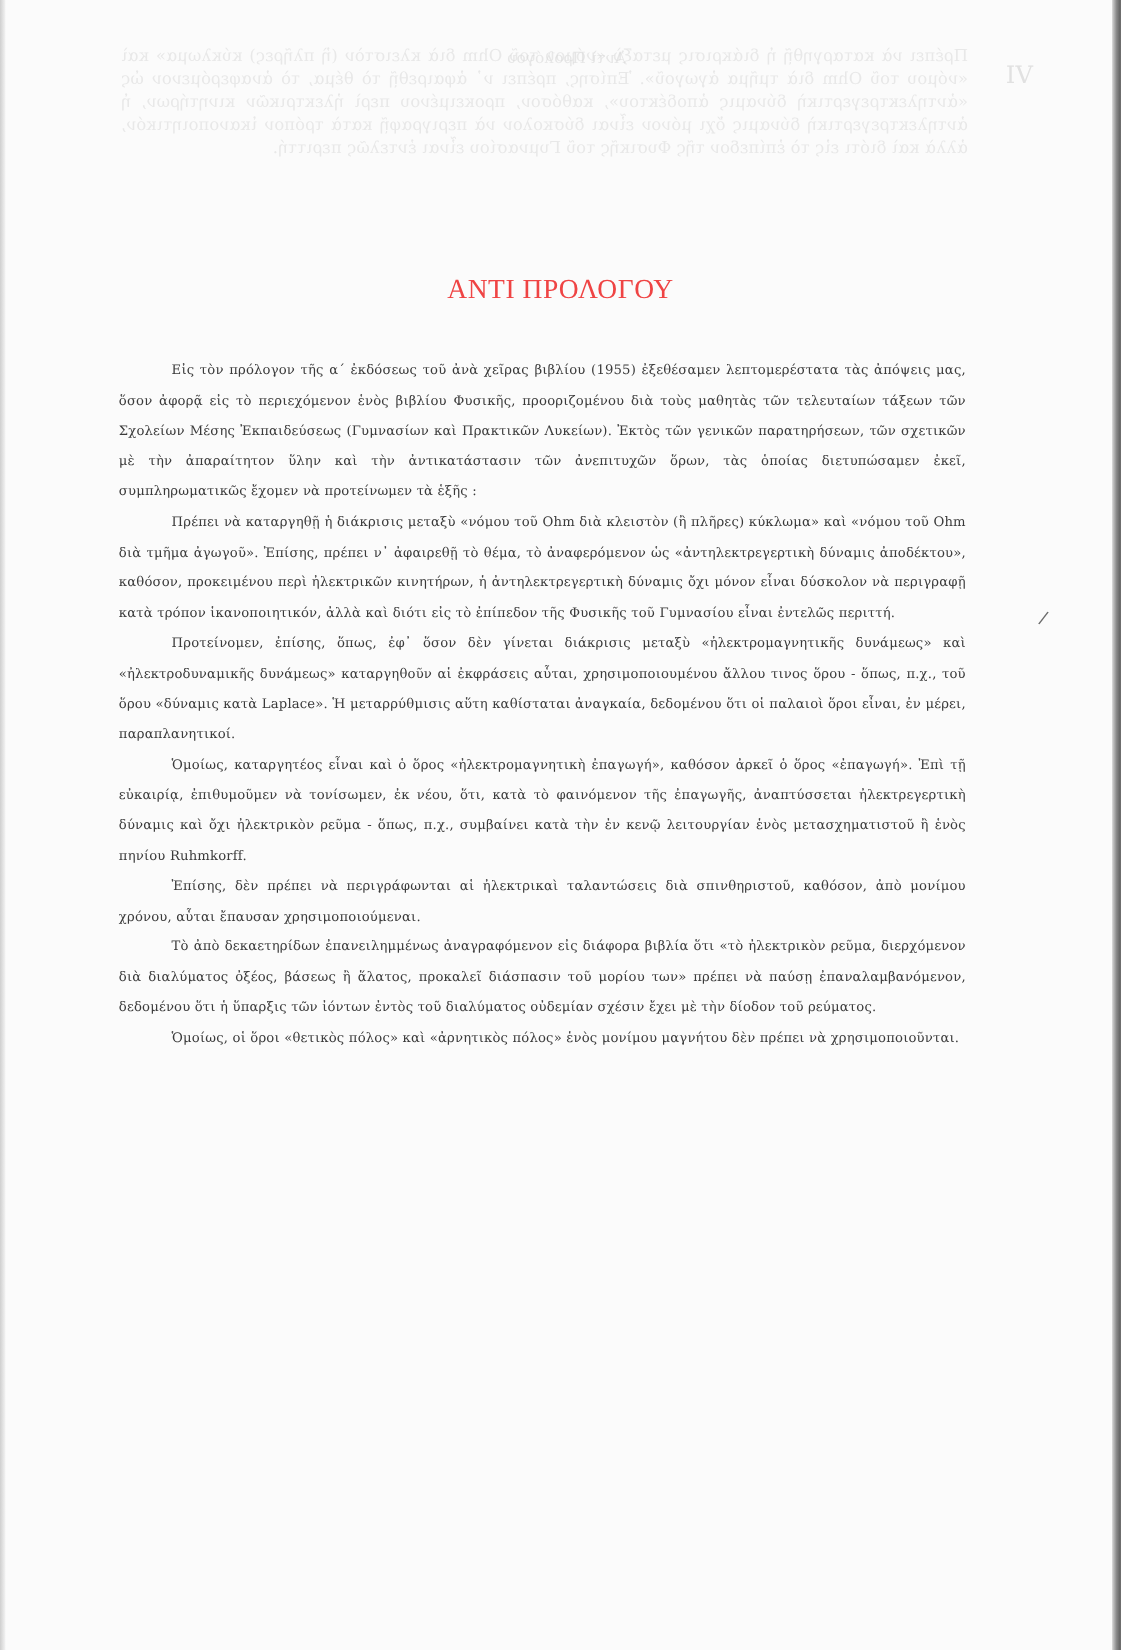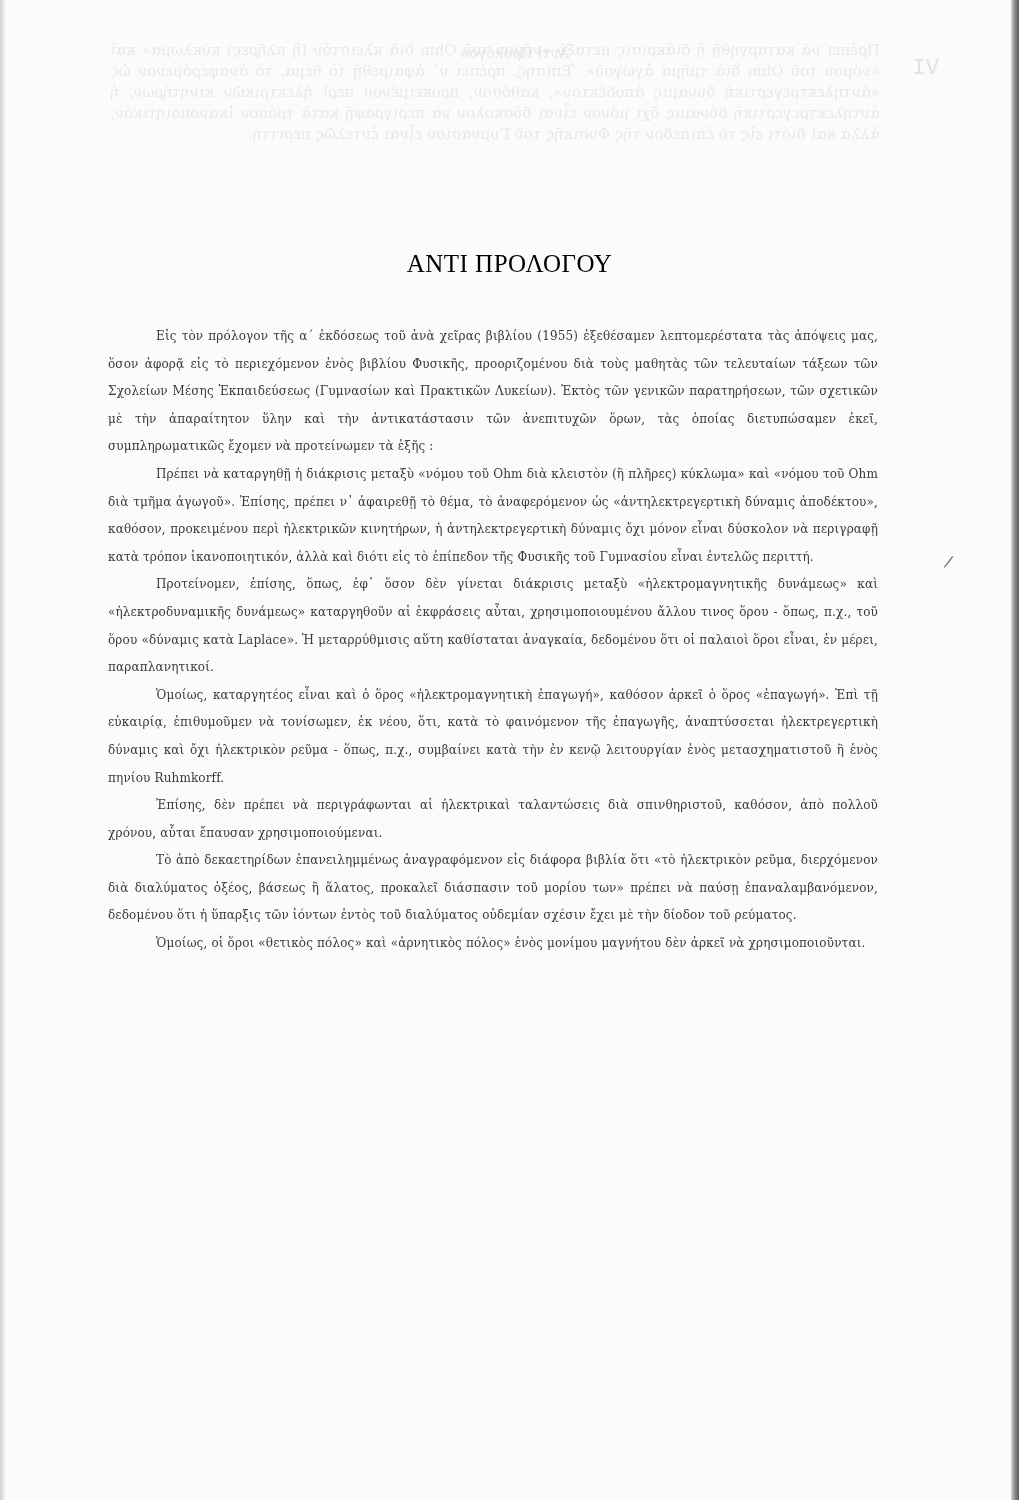--- a/index.html
+++ b/index.html
@@ -23,26 +23,26 @@
     font-size: 15px; line-height: 21px; text-align: justify;
     filter: blur(0.6px);
   }
   .bleed-head {
     position: absolute; left: 425px; top: 44px; width: 180px;
     font-size: 14px; line-height: 18px; color: #d6d6d6; text-align: center;
     transform: scaleX(-1); opacity: 0.55; filter: blur(0.5px);
   }
   .bleed-page {
     position: absolute; right: 80px; top: 56px; color: #d0d0d0;
-    font-size: 22px; opacity: 0.6; filter: blur(0.5px); font-family: Liberation Mono, monospace;
+    font-size: 22px; opacity: 0.6; filter: blur(0.5px);
   }
   .title {
     position: absolute; top: 250px; left: 0; width: 1019px; text-align: center;
     font-family: "Liberation Serif", "DejaVu Serif", serif;
-    font-size: 25px; letter-spacing: 0.5px; color: #000000;
+    font-size: 25px; letter-spacing: 0.5px; color: #ef4444;
   }
   .body-text {
     position: absolute; top: 323px; left: 108px; width: 770px;
     font-family: "DejaVu Serif", "Liberation Serif", serif;
     font-size: 12px; line-height: 27.6px; letter-spacing: 0.15px;
     color: #3a3a3a; text-align: justify;
   }
   .para { margin: 0; text-indent: 48px; hyphens: manual; }
   .mark {
     position: absolute; color: #6a6a6a; font-size: 16px;
@@ -60,18 +60,18 @@
   <span>Πρέπει νὰ καταργηθῇ ἡ διάκρισις μεταξὺ «νόμου τοῦ Ohm διὰ κλειστὸν (ἢ πλῆρες) κύκλωμα» καὶ «νόμου τοῦ Ohm διὰ τμῆμα ἀγωγοῦ». Ἐπίσης, πρέπει ν᾽ ἀφαιρεθῇ τὸ θέμα, τὸ ἀναφερόμενον ὡς «ἀντηλεκτρεγερτικὴ δύναμις ἀποδέκτου», καθόσον, προκειμένου περὶ ἠλεκτρικῶν κινητήρων, ἡ ἀντηλεκτρεγερτικὴ δύναμις ὄχι μόνον εἶναι δύσκολον νὰ περιγραφῇ κατὰ τρόπον ἱκανοποιητικόν, ἀλλὰ καὶ διότι εἰς τὸ ἐπίπεδον τῆς Φυσικῆς τοῦ Γυμνασίου εἶναι ἐντελῶς περιττή.</span>
 </div>
 
 <div class="title">ΑΝΤΙ ΠΡΟΛΟΓΟΥ</div>
 
 <div class="body-text">
   <p class="para">Εἰς τὸν πρόλογον τῆς α΄ ἐκδόσεως τοῦ ἀνὰ χεῖρας βιβλίου (1955) ἐξεθέσαμεν λεπτομερέστατα τὰς ἀπόψεις μας, ὅσον ἀφορᾷ εἰς τὸ περιεχόμενον ἑνὸς βιβλίου Φυσικῆς, προοριζομένου διὰ τοὺς μαθητὰς τῶν τελευταίων τάξεων τῶν Σχολείων Μέσης Ἐκπαιδεύσεως (Γυμνασίων καὶ Πρακτικῶν Λυκείων). Ἐκτὸς τῶν γενικῶν παρατηρήσεων, τῶν σχετικῶν μὲ τὴν ἀπαραίτητον ὕλην καὶ τὴν ἀντικατάστασιν τῶν ἀνεπιτυχῶν ὅρων, τὰς ὁποίας διετυπώσαμεν ἐκεῖ, συμπληρωματικῶς ἔχομεν νὰ προτείνωμεν τὰ ἑξῆς :</p>
   <p class="para">Πρέπει νὰ καταργηθῇ ἡ διάκρισις μεταξὺ «νόμου τοῦ Ohm διὰ κλειστὸν (ἢ πλῆρες) κύκλωμα» καὶ «νόμου τοῦ Ohm διὰ τμῆμα ἀγωγοῦ». Ἐπίσης, πρέπει ν᾽ ἀφαιρεθῇ τὸ θέμα, τὸ ἀναφερόμενον ὡς «ἀντηλεκτρεγερτικὴ δύναμις ἀποδέκτου», καθόσον, προκειμένου περὶ ἠλεκτρικῶν κινητήρων, ἡ ἀντηλεκτρεγερτικὴ δύναμις ὄχι μόνον εἶναι δύσκολον νὰ περιγραφῇ κατὰ τρόπον ἱκανοποιητικόν, ἀλλὰ καὶ διότι εἰς τὸ ἐπίπεδον τῆς Φυσικῆς τοῦ Γυμνασίου εἶναι ἐντελῶς περιττή.</p>
   <p class="para">Προτείνομεν, ἐπίσης, ὅπως, ἐφ᾽ ὅσον δὲν γίνεται διάκρισις μεταξὺ «ἠλεκτρομαγνητικῆς δυνάμεως» καὶ «ἠλεκτροδυναμικῆς δυνάμεως» καταργηθοῦν αἱ ἐκφράσεις αὗται, χρησιμοποιουμένου ἄλλου τινος ὅρου - ὅπως, π.χ., τοῦ ὅρου «δύναμις κατὰ Laplace». Ἡ μεταρρύθμισις αὕτη καθίσταται ἀναγκαία, δεδομένου ὅτι οἱ παλαιοὶ ὅροι εἶναι, ἐν μέρει, παραπλανητικοί.</p>
   <p class="para">Ὁμοίως, καταργητέος εἶναι καὶ ὁ ὅρος «ἠλεκτρομαγνητικὴ ἐπαγωγή», καθόσον ἀρκεῖ ὁ ὅρος «ἐπαγωγή». Ἐπὶ τῇ εὐκαιρίᾳ, ἐπιθυμοῦμεν νὰ τονίσωμεν, ἐκ νέου, ὅτι, κατὰ τὸ φαινόμενον τῆς ἐπαγωγῆς, ἀναπτύσσεται ἠλεκτρεγερτικὴ δύναμις καὶ ὄχι ἠλεκτρικὸν ρεῦμα - ὅπως, π.χ., συμβαίνει κατὰ τὴν ἐν κενῷ λειτουργίαν ἑνὸς μετασχηματιστοῦ ἢ ἑνὸς πηνίου Ruhmkorff.</p>
-  <p class="para">Ἐπίσης, δὲν πρέπει νὰ περιγράφωνται αἱ ἠλεκτρικαὶ ταλαντώσεις διὰ σπινθηριστοῦ, καθόσον, ἀπὸ πολλοῦ χρόνου, αὗται ἔπαυσαν χρησιμοποιούμεναι.</p>
+  <p class="para">Ἐπίσης, δὲν πρέπει νὰ περιγράφωνται αἱ ἠλεκτρικαὶ ταλαντώσεις διὰ σπινθηριστοῦ, καθόσον, ἀπὸ μονίμου χρόνου, αὗται ἔπαυσαν χρησιμοποιούμεναι.</p>
   <p class="para">Τὸ ἀπὸ δεκαετηρίδων ἐπανειλημμένως ἀναγραφόμενον εἰς διάφορα βιβλία ὅτι «τὸ ἠλεκτρικὸν ρεῦμα, διερχόμενον διὰ διαλύματος ὀξέος, βάσεως ἢ ἅλατος, προκαλεῖ διάσπασιν τοῦ μορίου των» πρέπει νὰ παύσῃ ἐπαναλαμβανόμενον, δεδομένου ὅτι ἡ ὕπαρξις τῶν ἰόντων ἐντὸς τοῦ διαλύματος οὐδεμίαν σχέσιν ἔχει μὲ τὴν δίοδον τοῦ ρεύματος.</p>
-  <p class="para">Ὁμοίως, οἱ ὅροι «θετικὸς πόλος» καὶ «ἀρνητικὸς πόλος» ἑνὸς μονίμου μαγνήτου δὲν ἀρκεῖ νὰ χρησιμοποιοῦνται.</p>
+  <p class="para">Ὁμοίως, οἱ ὅροι «θετικὸς πόλος» καὶ «ἀρνητικὸς πόλος» ἑνὸς μονίμου μαγνήτου δὲν πρέπει νὰ χρησιμοποιοῦνται.</p>
 </div>
 
 <div class="mark" style="left:946px; top:552px; transform:rotate(20deg);">/</div>
 
 </body></html>

